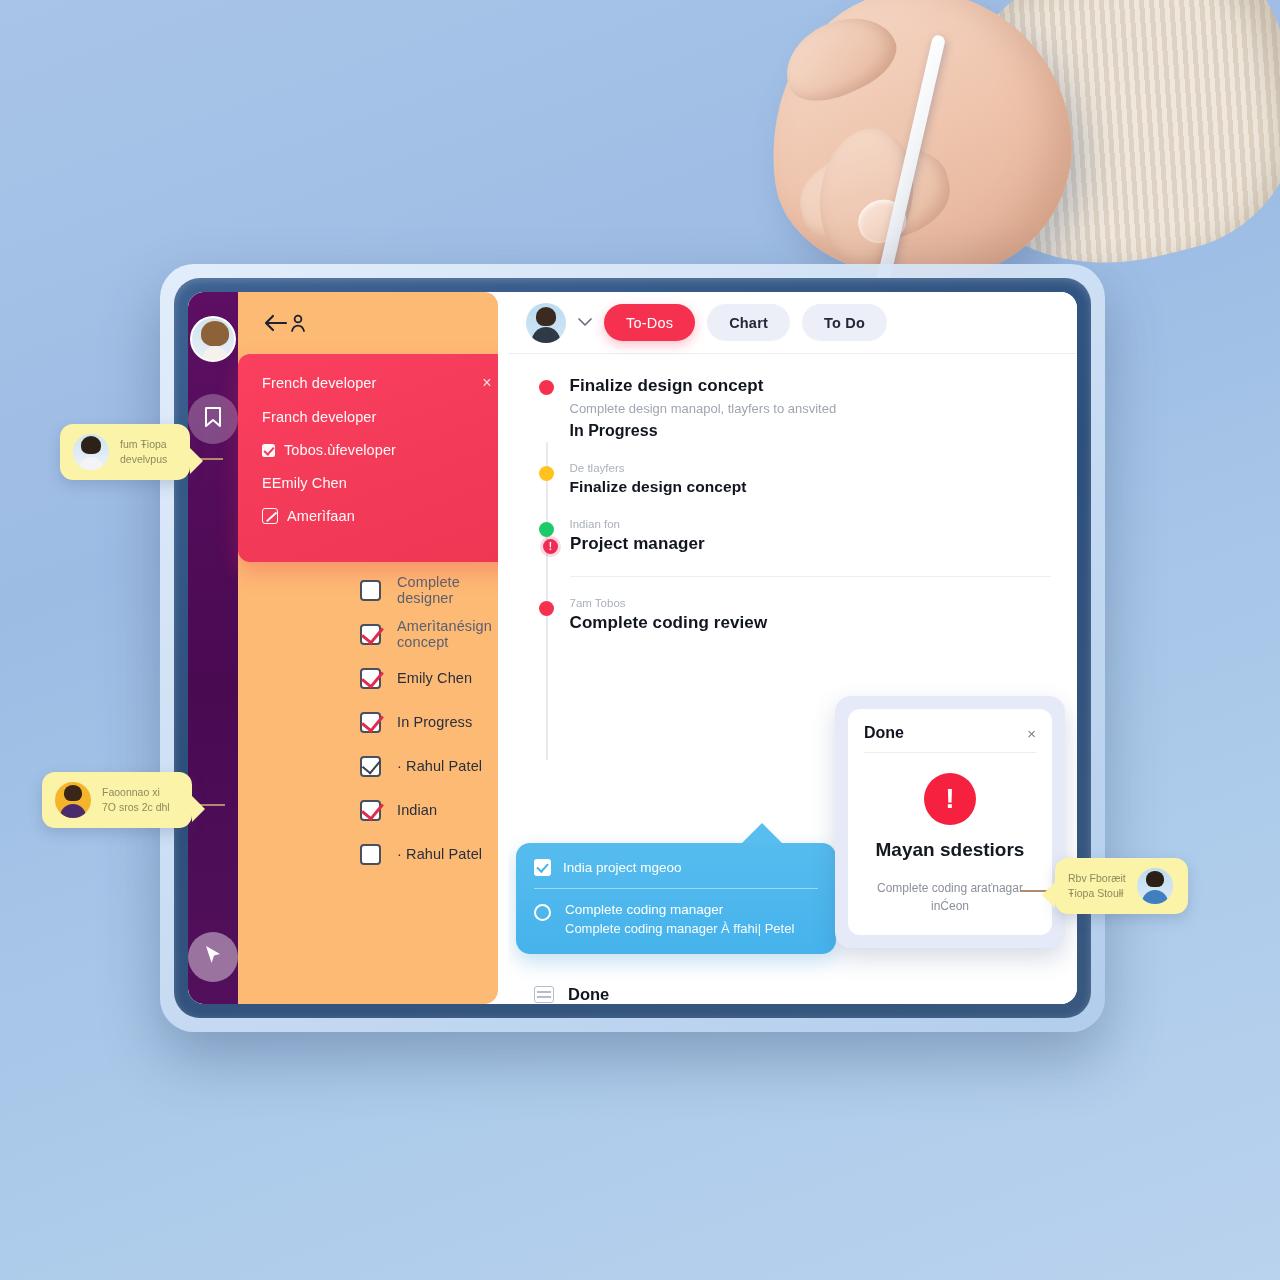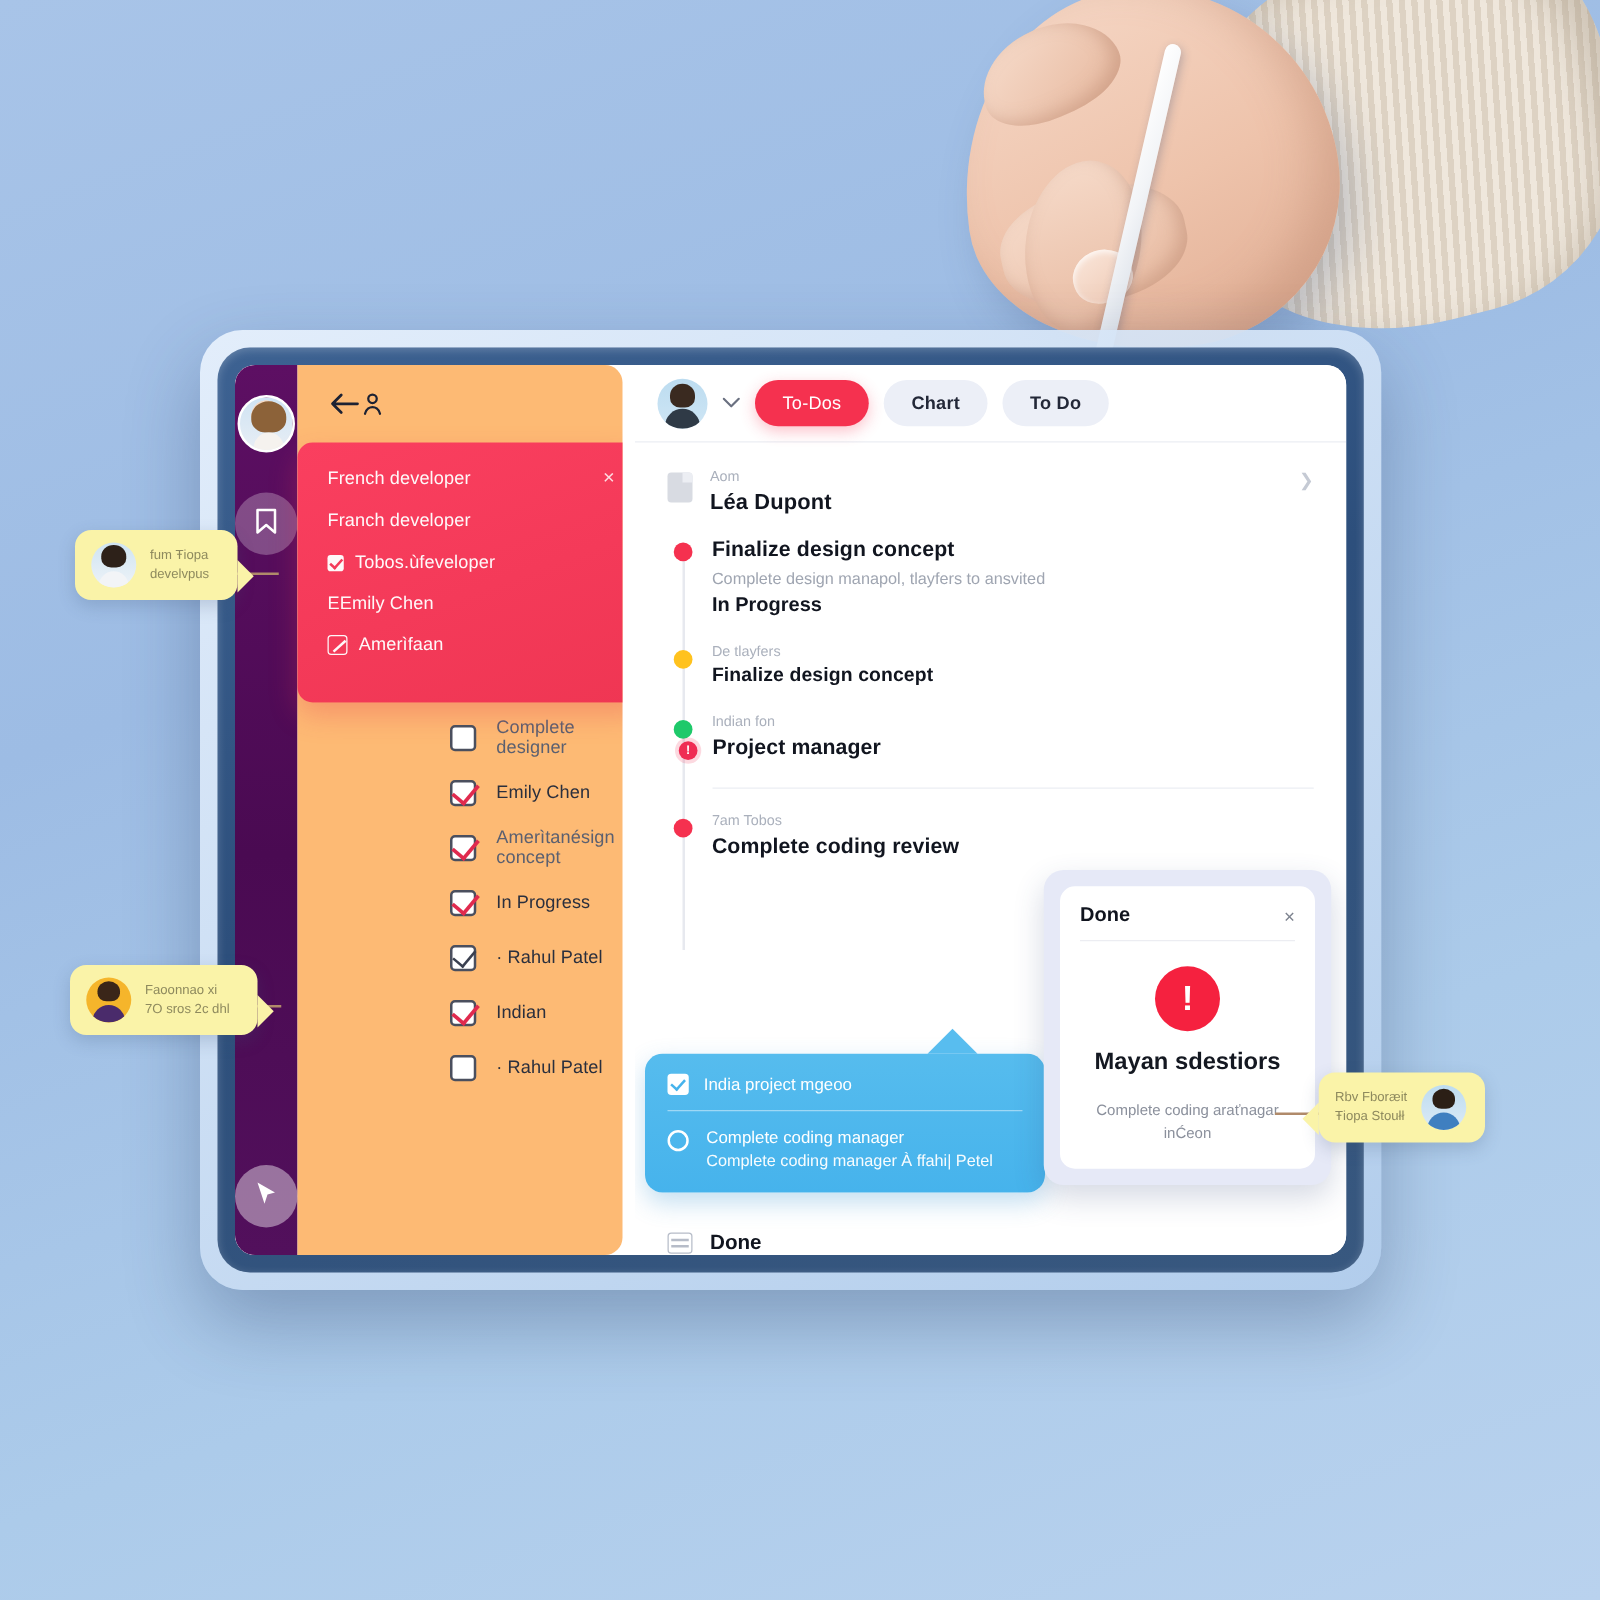--- a/index.html
+++ b/index.html
@@ -293,21 +293,21 @@
   .av.a3 { background: linear-gradient(180deg,#bddcf0,#dceaf6); }
   .av.a3::before{ content:""; position:absolute; left:9px; top:3px; width:18px; height:16px; background:#2b1f16; border-radius:50% 50% 40% 40%; }
   .av.a3::after{ content:""; position:absolute; left:5px; bottom:0; width:26px; height:14px; background:#3f7fc0; border-radius:13px 13px 0 0; }
   .tail-r { position:absolute; right:-13px; bottom:6px; width:0; height:0;
     border:13px solid transparent; border-left-color:#faf3a8; border-right:0; }
   .tail-l { position:absolute; left:-13px; bottom:6px; width:0; height:0;
     border:13px solid transparent; border-right-color:#faf3a8; border-left:0; }
   .lead { position:absolute; height:2px; background:#b08a6a; z-index:39; }
 
   #callout-1 { left:60px; top:424px; width:130px; }
-  #callout-2 { left:56px; top:772px; width:150px; }
+  #callout-2 { left:42px; top:772px; width:150px; }
   #callout-3 { left:1055px; top:858px; width:133px; }
 </style>
 </head>
 <body>
 
 <div id="photo-layer">
   <div class="sleeve"></div>
   <div class="hand"></div>
   <div class="finger f1"></div>
   <div class="finger f2"></div>
@@ -378,25 +378,25 @@
           </div>
         </div>
 
         <div id="checklist">
           <div class="cl-row">
             <span class="cb"></span>
             <span class="cl-label muted">Complete designer</span>
           </div>
           <div class="cl-row">
             <span class="cb red"></span>
+            <span class="cl-label muted">Amerìtanésign concept</span>
+          </div>
+          <div class="cl-row">
+            <span class="cb red"></span>
             <span class="cl-label">Emily Chen</span>
-          </div>
-          <div class="cl-row">
-            <span class="cb red"></span>
-            <span class="cl-label muted">Amerìtanésign concept</span>
           </div>
           <div class="cl-row">
             <span class="cb red"></span>
             <span class="cl-label">In Progress</span>
           </div>
           <div class="cl-row">
             <span class="cb dark"></span>
             <span class="cl-label">· Rahul Patel</span>
           </div>
           <div class="cl-row">
@@ -427,28 +427,20 @@
         <div class="pill ghost">
           <span>Chart</span>
         </div>
         <div class="pill ghost">
           <span>To Do</span>
         </div>
       </div>
 
       <div id="timeline">
 
-        <div class="tl-top">
-          <span class="doc-ico"></span>
-          <div>
-            <div class="tl-sub">Aom</div>
-            <div class="tl-name">Léa Dupont</div>
-          </div>
-          <span class="tl-arrow">❯</span>
-        </div>
 
         <div class="tl-line"></div>
 
         <div class="tl-item">
           <span class="dot red"></span>
           <div>
             <div class="it-title">Finalize design concept</div>
             <div class="it-desc">Complete design manapol, tlayfers to ansvited</div>
             <div class="it-status">In Progress</div>
           </div>

